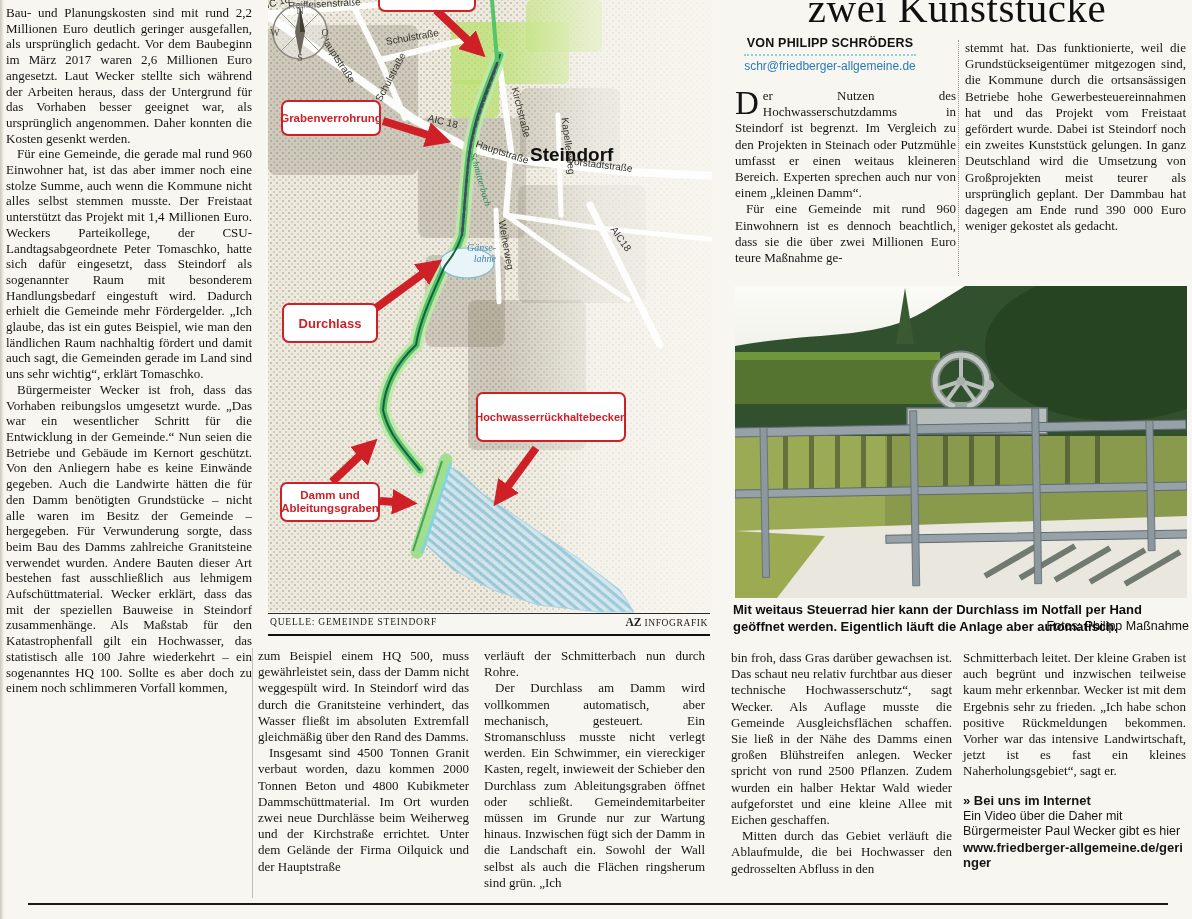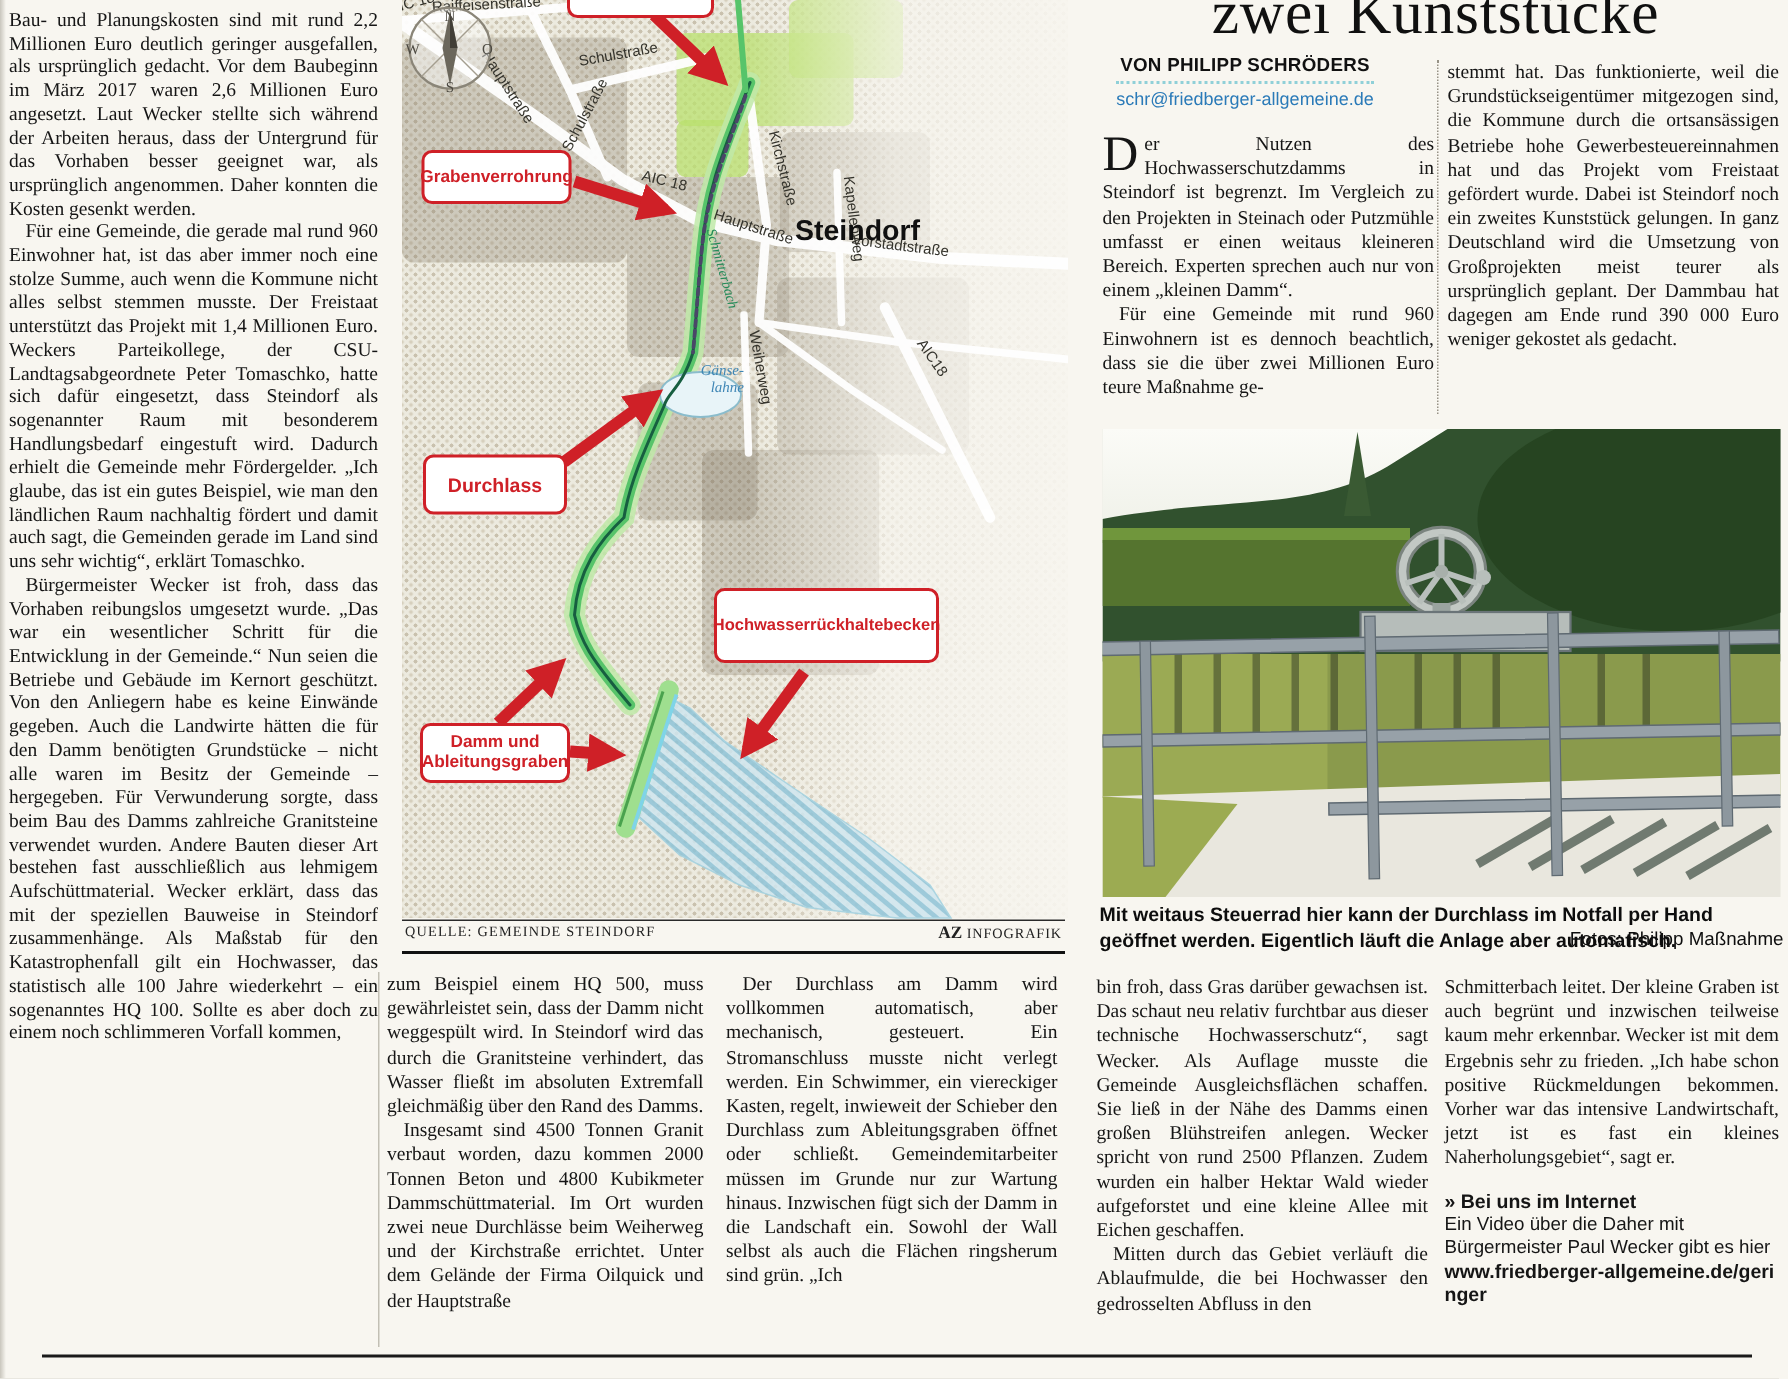--- a/index.html
+++ b/index.html
@@ -285,20 +285,21 @@
     <span id="photo-credit">Fotos: Philipp Maßnahme</span>
   </div>
 
   <div class="vrule-left"></div>
 
   <div id="bcol1" class="serif">
     <p>zum Beispiel einem HQ 500, muss gewährleistet sein, dass der Damm nicht weggespült wird. In Steindorf wird das durch die Granitsteine verhindert, das Wasser fließt im absoluten Extremfall gleichmäßig über den Rand des Damms.</p>
     <p class="ind">Insgesamt sind 4500 Tonnen Granit verbaut worden, dazu kommen 2000 Tonnen Beton und 4800 Kubikmeter Dammschüttmaterial. Im Ort wurden zwei neue Durchlässe beim Weiherweg und der Kirchstraße errichtet. Unter dem Gelände der Firma Oilquick und der Hauptstraße</p>
   </div>
   <div id="bcol2" class="serif">
+    <p>verläuft der Schmitterbach nun durch Rohre.</p>
     <p class="ind">Der Durchlass am Damm wird vollkommen automatisch, aber mechanisch, gesteuert. Ein Stromanschluss musste nicht verlegt werden. Ein Schwimmer, ein viereckiger Kasten, regelt, inwieweit der Schieber den Durchlass zum Ableitungsgraben öffnet oder schließt. Gemeindemitarbeiter müssen im Grunde nur zur Wartung hinaus. Inzwischen fügt sich der Damm in die Landschaft ein. Sowohl der Wall selbst als auch die Flächen ringsherum sind grün. „Ich</p>
   </div>
   <div id="bcol3" class="serif">
     <p>bin froh, dass Gras darüber gewachsen ist. Das schaut neu relativ furchtbar aus dieser technische Hochwasserschutz“, sagt Wecker. Als Auflage musste die Gemeinde Ausgleichsflächen schaffen. Sie ließ in der Nähe des Damms einen großen Blühstreifen anlegen. Wecker spricht von rund 2500 Pflanzen. Zudem wurden ein halber Hektar Wald wieder aufgeforstet und eine kleine Allee mit Eichen geschaffen.</p>
     <p class="ind">Mitten durch das Gebiet verläuft die Ablaufmulde, die bei Hochwasser den gedrosselten Abfluss in den</p>
   </div>
   <div id="bcol4" class="serif">
     <p>Schmitterbach leitet. Der kleine Graben ist auch begrünt und inzwischen teilweise kaum mehr erkennbar. Wecker ist mit dem Ergebnis sehr zu frieden. „Ich habe schon positive Rückmeldungen bekommen. Vorher war das intensive Landwirtschaft, jetzt ist es fast ein kleines Naherholungsgebiet“, sagt er.</p>
     <div class="net">
       <div class="net-title">» Bei uns im Internet</div>

